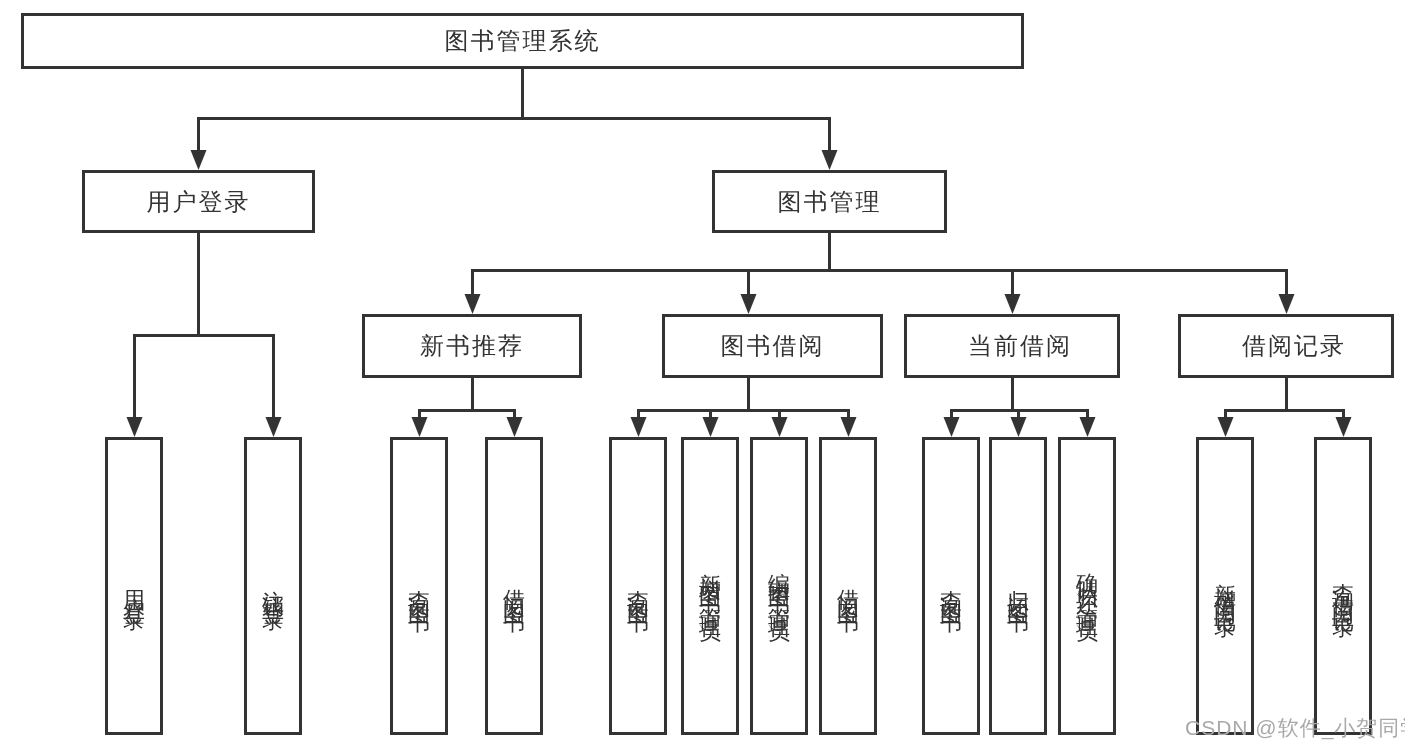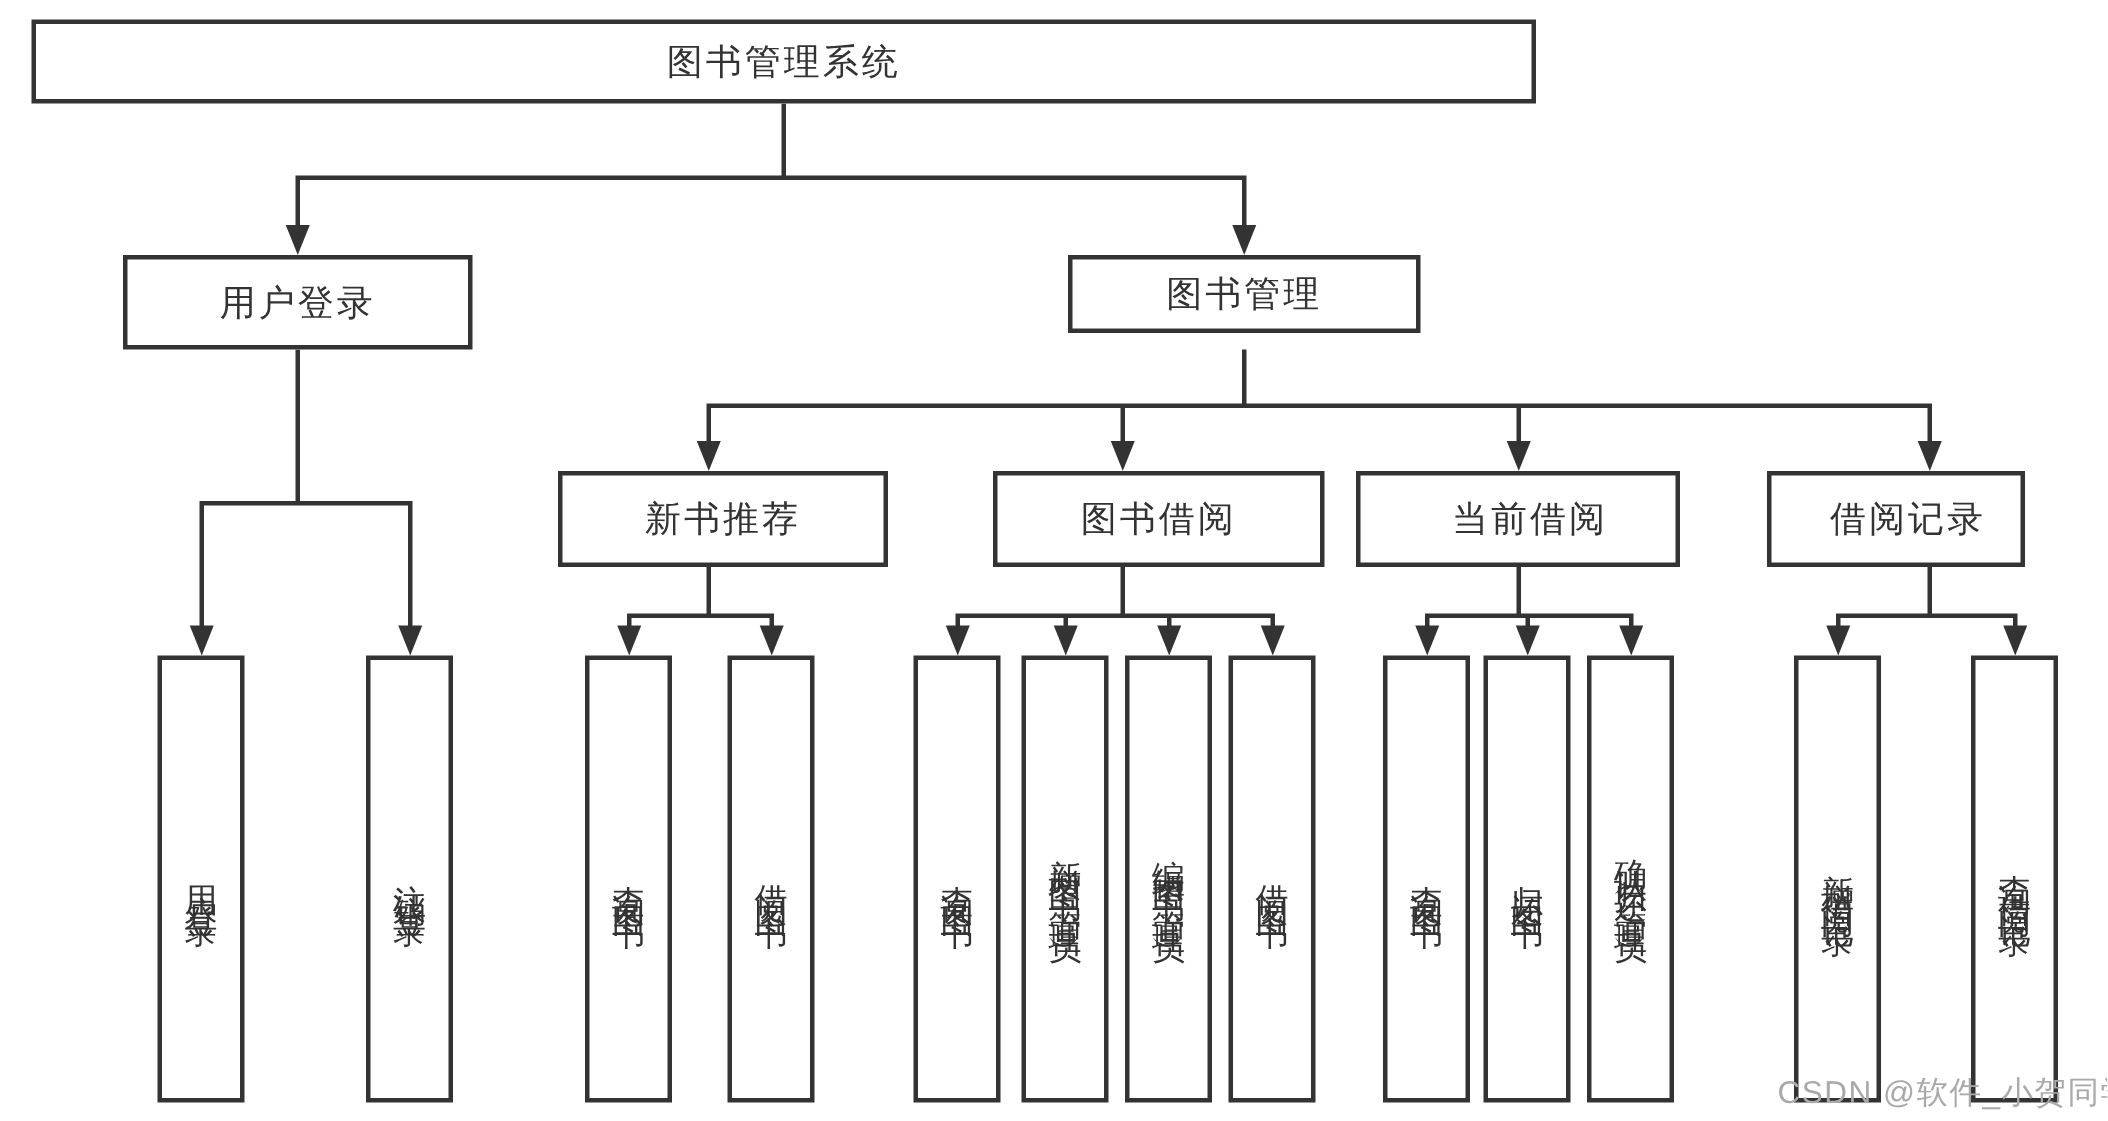--- a/index.html
+++ b/index.html
@@ -44,26 +44,26 @@
     letter-spacing: 7px;
     line-height: 1;
     top: 437px;
     width: 58px;
     height: 298px;
   }
   
   #root-box       { left: 21px;  top: 13px;  width: 1003px; height: 56px; }
   
   #n-user-login   { left: 82px;  top: 170px; width: 233px; height: 63px; }
-  #n-book-mgmt    { left: 712px; top: 170px; width: 235px; height: 52px; }
+  #n-book-mgmt    { left: 712px; top: 170px; width: 235px; height: 63px; }
   
-  #n-new-books    { left: 372px;  top: 314px; width: 220px; height: 64px; }
+  #n-new-books    { left: 362px;  top: 314px; width: 220px; height: 64px; }
   #n-book-borrow  { left: 638px;  top: 314px; width: 221px; height: 64px; margin-left: 24px; }
   #n-current      { left: 904px;  top: 314px; width: 216px; height: 64px; padding-left: 16px; }
-  #n-records      { left: 1178px; top: 314px; width: 172px; height: 64px; padding-left: 16px; }
+  #n-records      { left: 1178px; top: 314px; width: 216px; height: 64px; padding-left: 16px; }
   
   #l-user-login     { left: 105px;  }
   #l-logout         { left: 244px;  }
   #l-nb-query       { left: 390px;  }
   #l-nb-borrow      { left: 485px;  }
   #l-bb-query       { left: 609px;  }
   #l-bb-add         { left: 681px;  }
   #l-bb-edit        { left: 750px;  }
   #l-bb-borrow      { left: 819px;  }
   #l-cb-query       { left: 922px;  }

